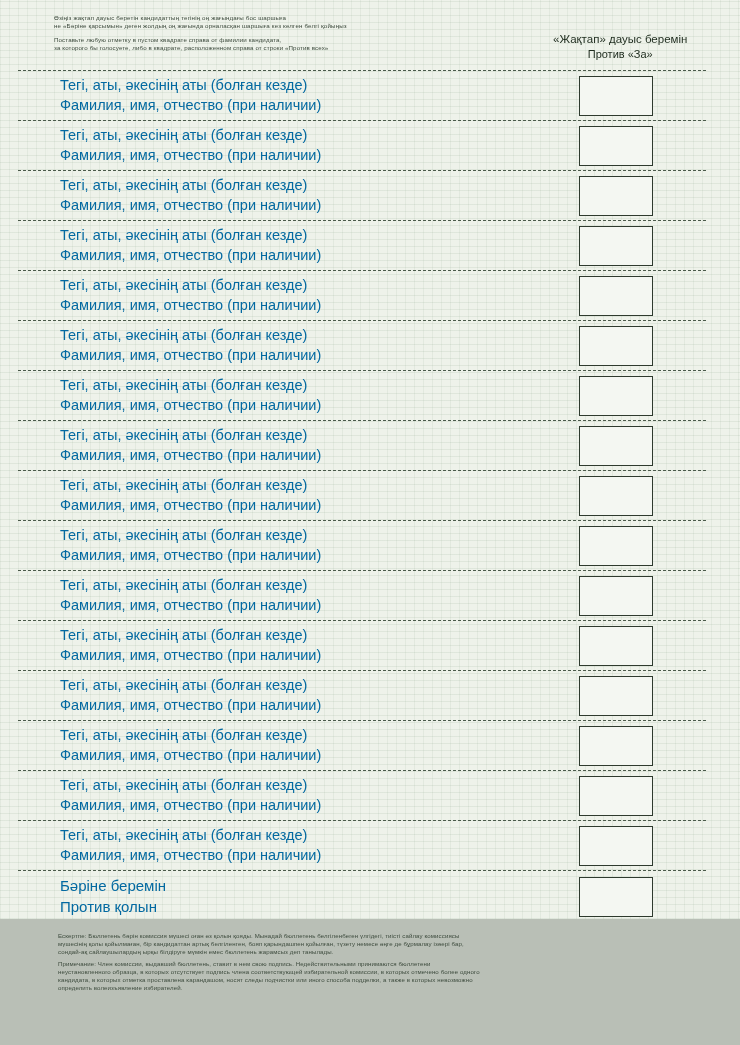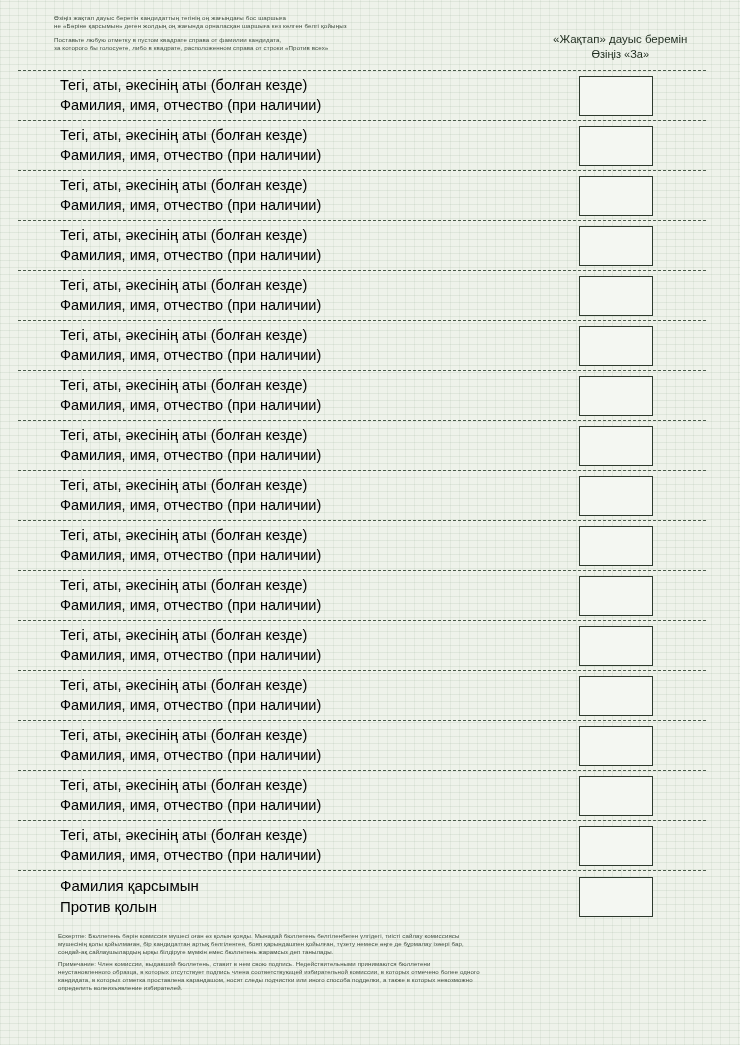--- a/index.html
+++ b/index.html
@@ -9,21 +9,21 @@
   }
   body {
     width: 740px;
     height: 1045px;
     font-family: "Liberation Sans", sans-serif;
     overflow: hidden;
   }
   #ballot {
     position: relative;
     width: 740px;
-    height: 1045px;
+    height: 919px;
     background: #eef2ea;
     box-sizing: border-box;
     padding: 14px 34px 8px 18px;
   }
   
   #ballot::before {
     content: "";
     position: absolute;
     inset: 0;
     pointer-events: none;
@@ -87,21 +87,21 @@
     position: relative;
   }
   .row .names {
     flex: 1;
     padding: 4px 0 3px 42px;
     box-sizing: border-box;
   }
   .row .names div {
     font-size: 14.5px;
     line-height: 20px;
-    color: #000000;
+    color: #0369a1;
     white-space: nowrap;
   }
   .row .boxcell {
     width: 180px;
     display: flex;
     align-items: center;
     justify-content: center;
   }
   .vote-box {
     width: 74px;
@@ -145,21 +145,21 @@
           <div class="line">Өзіңіз жақтап дауыс беретін кандидаттың тегінің оң жағындағы бос шаршыға</div>
           <div class="line">не «Бәріне қарсымын» деген жолдың оң жағында орналасқан шаршыға кез келген белгі қойыңыз</div>
         </div>
         <div class="instr-ru-block">
           <div class="line">Поставьте любую отметку в пустом квадрате справа от фамилии кандидата,</div>
           <div class="line">за которого бы голосуете, либо в квадрате, расположенном справа от строки «Против всех»</div>
         </div>
       </div>
       <div class="vote-head">
         <div class="kk">«Жақтап» дауыс беремін</div>
-        <div class="ru">Өзіңіз «За»</div>
+        <div class="ru">Против «За»</div>
       </div>
     </div>
 
     <div class="rows">
 
       <div class="row">
         <div class="names">
           <div>Тегі, аты, әкесінің аты (болған кезде)</div>
           <div>Фамилия, имя, отчество (при наличии)</div>
         </div>
@@ -313,21 +313,21 @@
           <div>Тегі, аты, әкесінің аты (болған кезде)</div>
           <div>Фамилия, имя, отчество (при наличии)</div>
         </div>
         <div class="boxcell">
           <div class="vote-box"></div>
         </div>
       </div>
 
       <div class="row against">
         <div class="names">
-          <div>Фамилия қарсымын</div>
+          <div>Бәріне беремін</div>
           <div>Против қолын</div>
         </div>
         <div class="boxcell">
           <div class="vote-box"></div>
         </div>
       </div>
 
     </div>
 
     <div class="footer">

